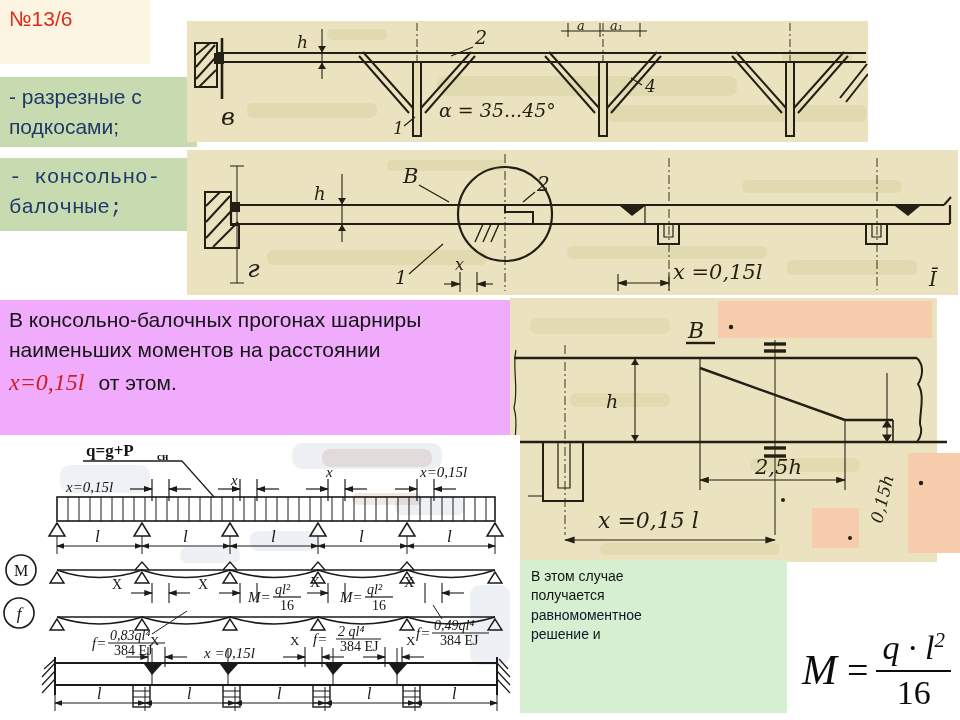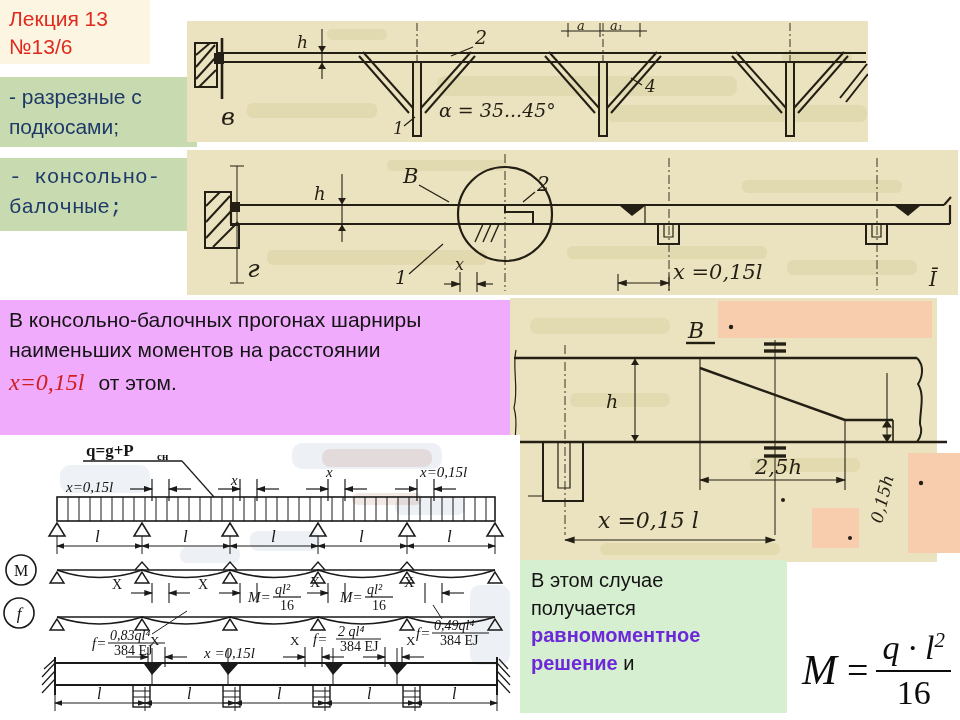--- a/index.html
+++ b/index.html
@@ -10,43 +10,42 @@
             font-size:21px;line-height:1.35;padding:5px 0 0 9px;box-sizing:border-box;}
   .bullet{left:0;width:197px;background:#c8dbb0;color:#1f3a68;font-size:21px;line-height:1.45;
           padding:5px 0 0 9px;box-sizing:border-box;}
   .bullet1{top:77px;height:70px;}
   .bullet2{top:158px;height:73px;font-family:Liberation Mono, monospace;}
   .yellow{left:0;top:300px;width:511px;height:136px;background:#f0abfc;color:#141414;
           font-size:21px;line-height:1.42;padding:5px 0 0 9px;box-sizing:border-box;}
   .yellow .rform{color:#cf1f1f;font-family:"Liberation Serif",serif;font-style:italic;
           font-size:24px;margin-right:14px;}
   .greennote{left:520px;top:560px;width:267px;height:153px;background:#d5efd0;color:#141414;
-          font-size:20px;line-height:1.38;padding:7px 0 12px 11px;box-sizing:border-box;}
-  .greennote .purple{color:#6d28d9;font-weight:bold;}
+          font-size:14px;line-height:1.38;padding:7px 0 12px 11px;box-sizing:border-box;}
+  .greennote .purple{color:#0f172a;font-weight:normal;}
   .formulabox{left:793px;top:622px;width:167px;height:96px;background:#ffffff;color:#0c0c0c;
           display:flex;align-items:center;justify-content:center;
           font-family:"Liberation Serif",serif;}
   .formulabox .lhs{font-style:italic;font-size:42px;}
   .formulabox .eq{font-size:38px;margin:0 8px 0 10px;}
   .frac{display:inline-block;text-align:center;vertical-align:middle;}
   .frac .num{display:block;font-style:italic;font-size:34px;padding:0 6px 2px 6px;}
   .frac .num .sup{font-size:21px;vertical-align:super;font-style:italic;}
   .frac .den{display:block;font-size:34px;border-top:2px solid #0c0c0c;padding-top:2px;}
   svg text{font-family:"DejaVu Serif",serif;fill:#241f15;}
   .ink{stroke:#241f15;fill:none;}
   .dk{stroke:#1a1a1a;fill:none;}
   svg .sf{font-family:"Liberation Serif",serif;fill:#151515;}
 </style>
 </head>
 <body>
 
 <div id="slide">
 
   <div class="abs titlebox">
-    <div>Лекция 13</div>
     <div>№13/6</div>
   </div>
 
   <div class="abs bullet bullet1">
     <div>- разрезные с</div>
     <div>подкосами;</div>
   </div>
   <div class="abs bullet bullet2">
     <div>- консольно-</div>
     <div>балочные;</div>

